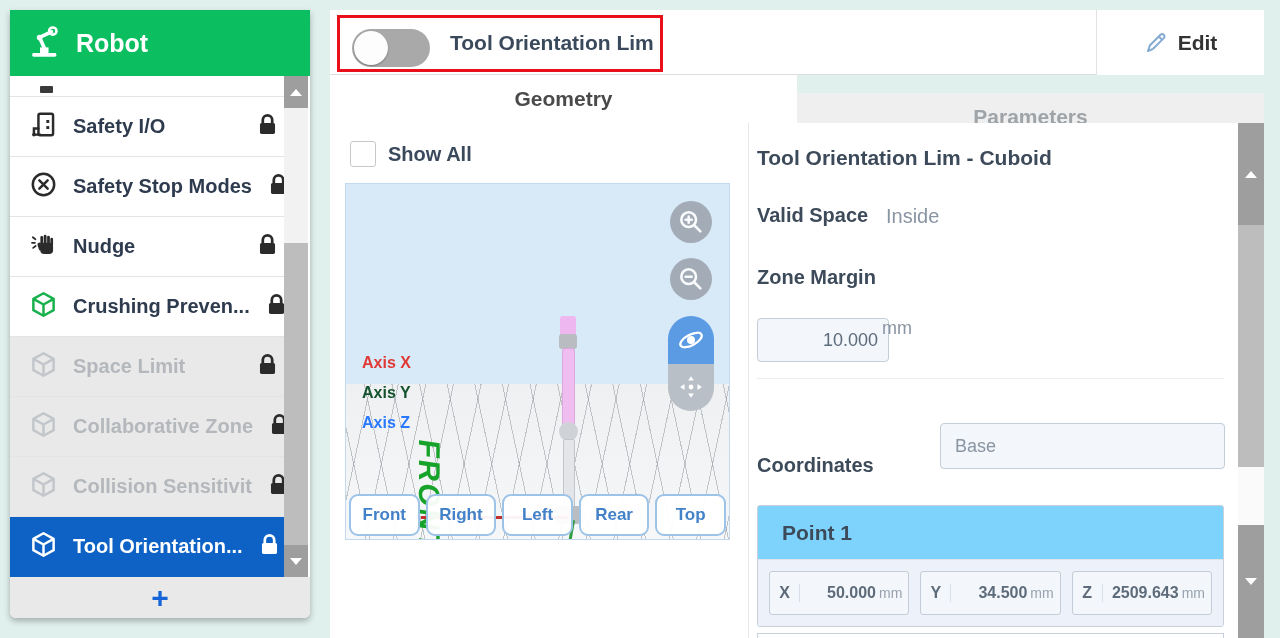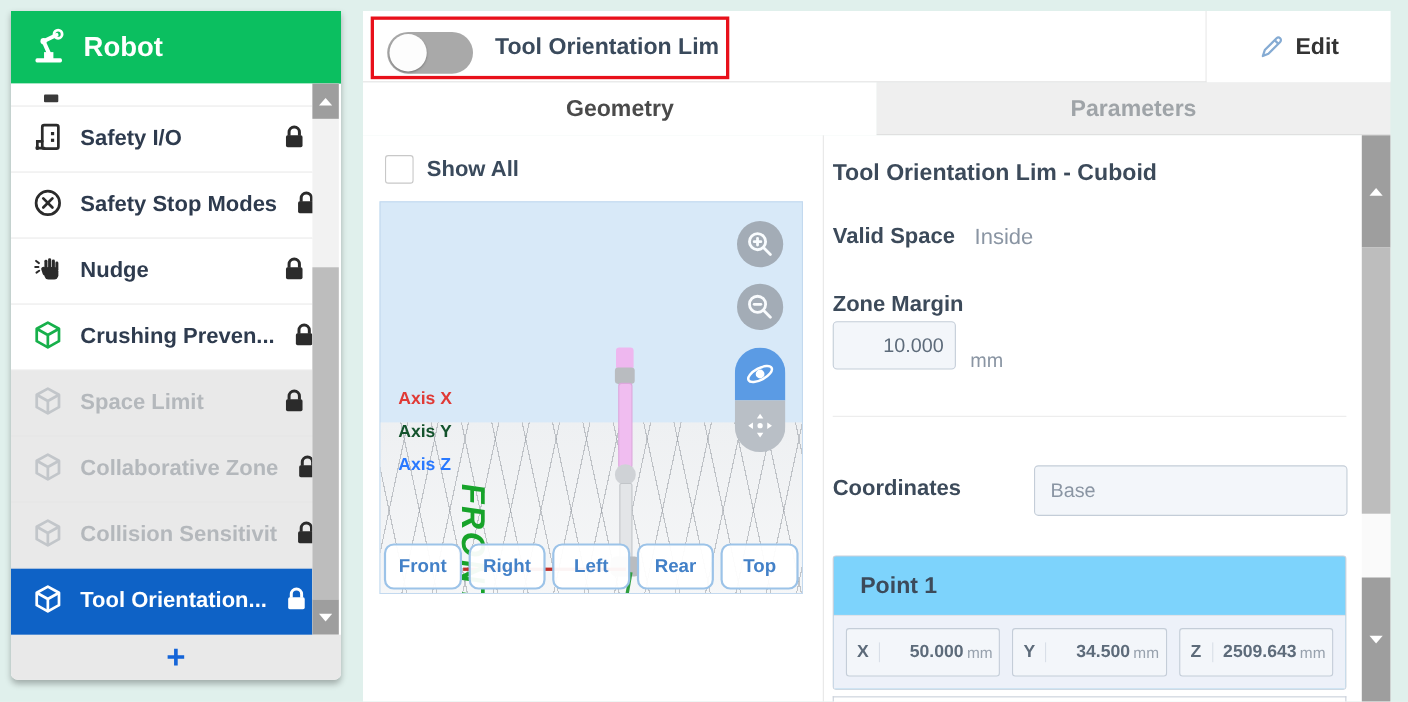--- a/index.html
+++ b/index.html
@@ -45,21 +45,21 @@
                   font-size:21px; font-weight:bold; color:#3a4a5c; }
   .topbar-div { left:1096px; top:10px; width:1px; height:65px; background:#e3e3e3; }
   .edit-btn { position:absolute; left:1097px; top:10px; width:167px; height:65px; display:flex; align-items:center;
               justify-content:center; gap:10px; background:#fff; }
   .edit-btn span { font-size:21px; font-weight:bold; color:#333; }
 
   
   .tab { position:absolute; top:75px; height:48px; display:flex; align-items:center; justify-content:center;
          font-size:21px; font-weight:bold; }
   .tab.active { left:330px; width:467px; background:#fff; color:#4a4a4a; }
-  .tab.inactive { left:797px; width:467px; background:#efefef; color:#9fa4a8; border-bottom:1px solid #ddd; }
+  .tab.inactive { left:797px; width:467px; background:#efefef; color:#9fa4a8; border-bottom:1px solid #ddd;margin-top:18px; }
 
   
   .content { left:330px; top:123px; width:934px; height:515px; background:#fff; }
   .v-div { left:748px; top:123px; width:1px; height:515px; background:#e7e7e7; }
 
   
   .showall-box { left:350px; top:141px; width:26px; height:26px; background:#fff; border:1px solid #c8c8c8; border-radius:3px; }
   .showall-lbl { left:388px; top:143px; font-size:20px; font-weight:bold; color:#3a4a5c; }
 
   .viewport { left:345px; top:183px; width:385px; height:357px; background:#d8e9f8; border:1px solid #c3d9ef; overflow:hidden; }
@@ -80,21 +80,21 @@
   .pill { position:absolute; left:322px; top:132px; width:46px; height:95px; border-radius:23px; overflow:hidden; }
   .pill .half { width:46px; height:47.5px; display:flex; align-items:center; justify-content:center; }
   .pill .orbit { background:#5b9be4; }
   .pill .pan { background:#b9bfc6; }
 
   
   .p-title { left:757px; top:146px; font-size:21px; font-weight:bold; color:#3c4a5a; }
   .p-lbl { font-size:20px; font-weight:bold; color:#3c4a5a; }
   .p-val { font-size:20px; color:#8a95a3; }
   .inp { background:#f3f6fa; border:1px solid #c4cdd8; border-radius:4px; }
-  .zm-input { left:757px; top:292px; width:112px; height:44px; display:flex; align-items:center; justify-content:flex-end;
+  .zm-input { left:757px; top:318px; width:132px; height:44px; display:flex; align-items:center; justify-content:flex-end;
               padding-right:10px; font-size:18px; color:#5d6b7a; }
   .h-div { left:757px; top:378px; width:467px; height:1px; background:#ececec; }
   .coord-input { left:940px; top:423px; width:285px; height:46px; display:flex; align-items:center; padding-left:14px;
                  font-size:18px; color:#8a95a3;text-align:right; }
   .card { left:757px; top:505px; width:467px; height:122px; border:1px solid #c9d0da; border-radius:3px; background:#7dd3fc; }
   .card-hdr { position:absolute; left:0; top:0; width:100%; height:54px; display:flex; align-items:center; padding-left:24px;
               font-size:21px; font-weight:bold; color:#3c4a5a; border-bottom:1px solid #dfe3ea; }
   .card-body { position:absolute; left:0; top:54px; width:100%; height:66px; background:#edf1f9;
                display:flex; align-items:center; gap:11px; padding:0 11px; }
   .pt-field { flex:1; height:44px; background:#f3f6fa; border:1px solid #c4cdd8; border-radius:3px;
@@ -369,21 +369,21 @@
 
   <div class="abs p-lbl" style="left:757px; top:204px">Valid Space</div>
   <div class="abs p-val" style="left:886px; top:205px">Inside</div>
 
   <div class="abs p-lbl" style="left:757px; top:266px">Zone Margin</div>
   <div class="abs inp zm-input">10.000</div>
   <div class="abs p-val" style="left:882px; top:318px; font-size:18px">mm</div>
 
   <div class="abs h-div"></div>
 
-  <div class="abs p-lbl" style="left:757px; top:433px">Coordinates</div>
+  <div class="abs p-lbl" style="left:757px; top:454px">Coordinates</div>
   <div class="abs inp coord-input">Base</div>
 
   <div class="abs card">
     <div class="card-hdr">Point 1</div>
     <div class="card-body">
       <div class="pt-field">
         <span class="pt-axis">X</span>
         <span class="pt-val">50.000</span>
         <span class="pt-unit">mm</span>
       </div>

